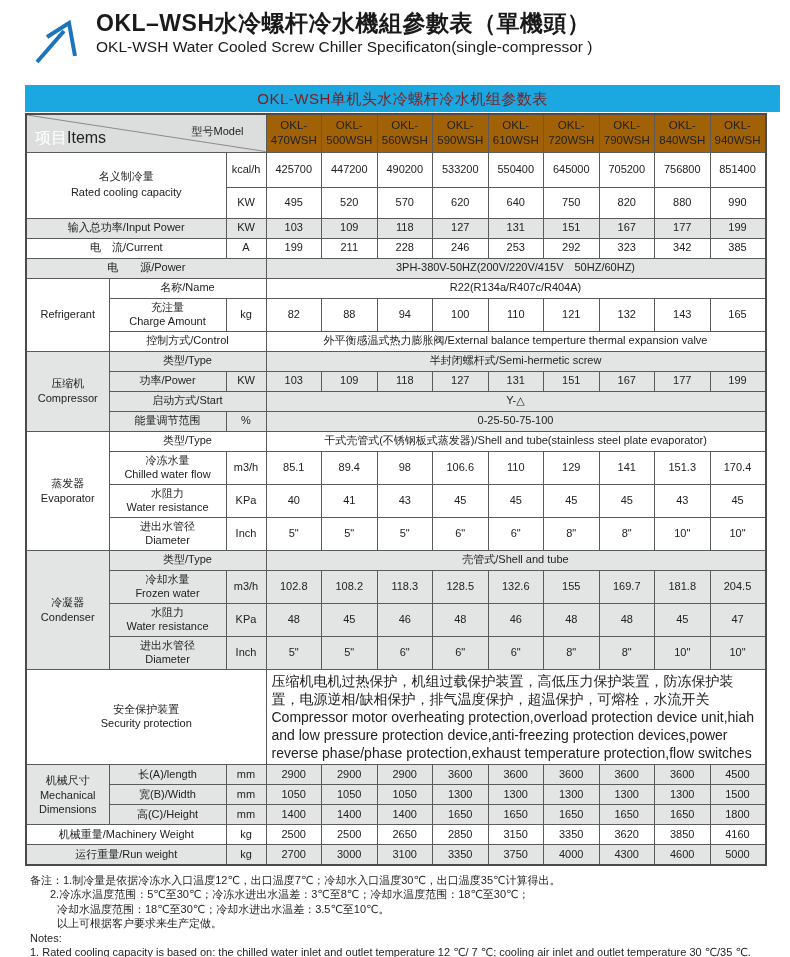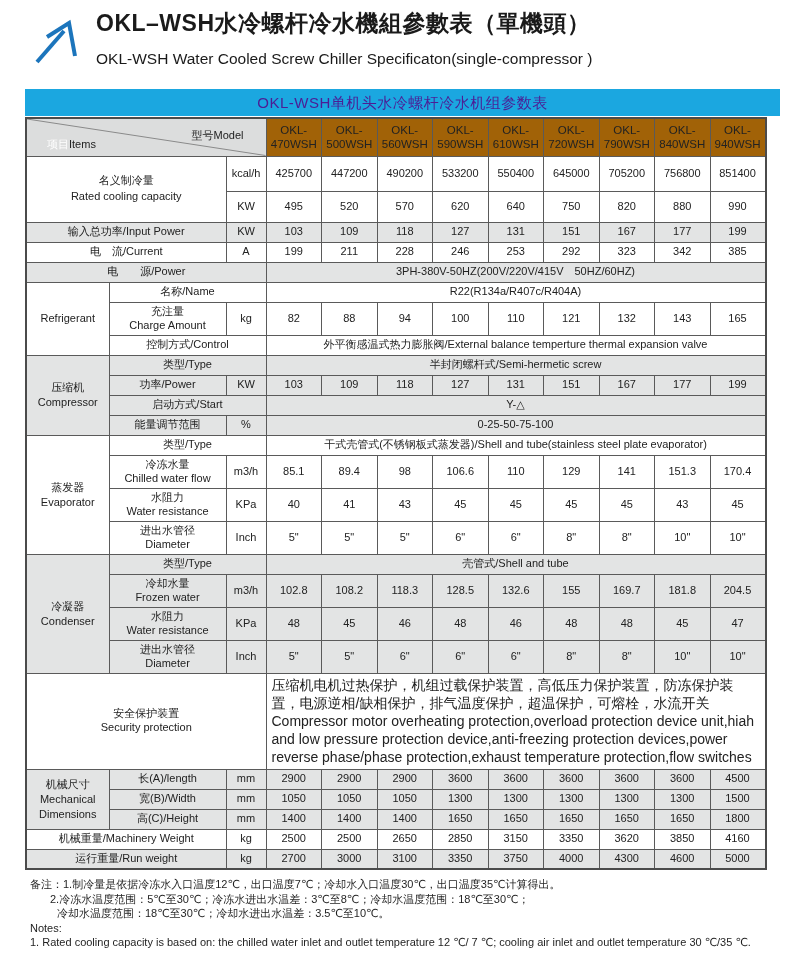--- a/index.html
+++ b/index.html
@@ -8,26 +8,26 @@
     font-family:"Liberation Sans","DejaVu Sans",sans-serif;color:#222;
     -webkit-font-smoothing:antialiased;
   }
   .page{padding:8px 10px 0 25px;}
 
   
   .hdr{display:flex;align-items:flex-start;gap:14px;margin-left:5px;}
   .logo{width:52px;height:52px;flex:0 0 auto;margin-top:4px;}
   .titles{padding-top:2px;}
   .title-cn{font-size:23px;font-weight:bold;color:#1a1a1a;letter-spacing:.5px;line-height:1.2;}
-  .title-en{font-size:15.5px;color:#1a1a1a;margin-top:12px;line-height:1.2;}
+  .title-en{font-size:15.5px;color:#1a1a1a;margin-top:0;line-height:1.2;}
 
   
   .banner{
     margin-top:21px;height:27px;line-height:27px;text-align:center;
-    color:#4c1d95;font-size:15px;letter-spacing:.5px;
+    color:#7f1d1d;font-size:15px;letter-spacing:.5px;
   }
 
   
   table.spec{
     width:740px;border-collapse:collapse;table-layout:fixed;
     margin-top:1px;font-size:11px;color:#222;
   }
   table.spec{border:2px solid #4b4b4b;}
   td{
     border:1px solid #5a5a5a;text-align:center;vertical-align:middle;
@@ -43,21 +43,21 @@
 
   td.mh{font-size:11.5px;white-space:pre-line;line-height:1.3;background:#a16207;}
   td.lbl2,td.grp{white-space:pre-line;}
   td.grp{line-height:1.35;}
   td.sec-text{text-align:left;padding:2px 5px;font-size:14px;line-height:1.3;}
   .lblrow{line-height:1.45;}
 
   
   td.diag{position:relative;background:#dcdddd;padding:0;}
   .diag svg{position:absolute;left:0;top:0;width:100%;height:100%;}
-  .diag .items{position:absolute;left:20px;bottom:4px;font-size:11px;color:#222;margin-top:16px;}
+  .diag .items{position:absolute;left:8px;bottom:4px;font-size:16px;color:#222;margin-top:16px;}
   .diag .items .cn{color:#ffffff;}
   .diag .model{position:absolute;right:22px;top:10px;font-size:11px;color:#222;}
 
   
   .notes{margin-top:7px;font-size:11px;line-height:14.5px;color:#1f1f1f;margin-left:5px;}
   .notes .n1{padding-left:20px;}
   .notes .n2{padding-left:27px;}
 </style>
 </head>
 <body>
@@ -406,17 +406,18 @@
           <td class="val">4600</td>
           <td class="val">5000</td>
         </tr>
   </tbody>
     </table>
 
   <div class="notes">
     <div>备注：1.制冷量是依据冷冻水入口温度12℃，出口温度7℃；冷却水入口温度30℃，出口温度35℃计算得出。</div>
     <div class="n1">2.冷冻水温度范围：5℃至30℃；冷冻水进出水温差：3℃至8℃；冷却水温度范围：18℃至30℃；</div>
     <div class="n2">冷却水温度范围：18℃至30℃；冷却水进出水温差：3.5℃至10℃。</div>
+    <div class="n2">以上可根据客户要求来生产定做。</div>
     <div>Notes:</div>
     <div>1. Rated cooling capacity is based on: the chilled water inlet and outlet temperature 12 ℃/ 7 ℃; cooling air inlet and outlet temperature 30 ℃/35 ℃.</div>
   </div>
 
 </div>
 
 </body></html>

